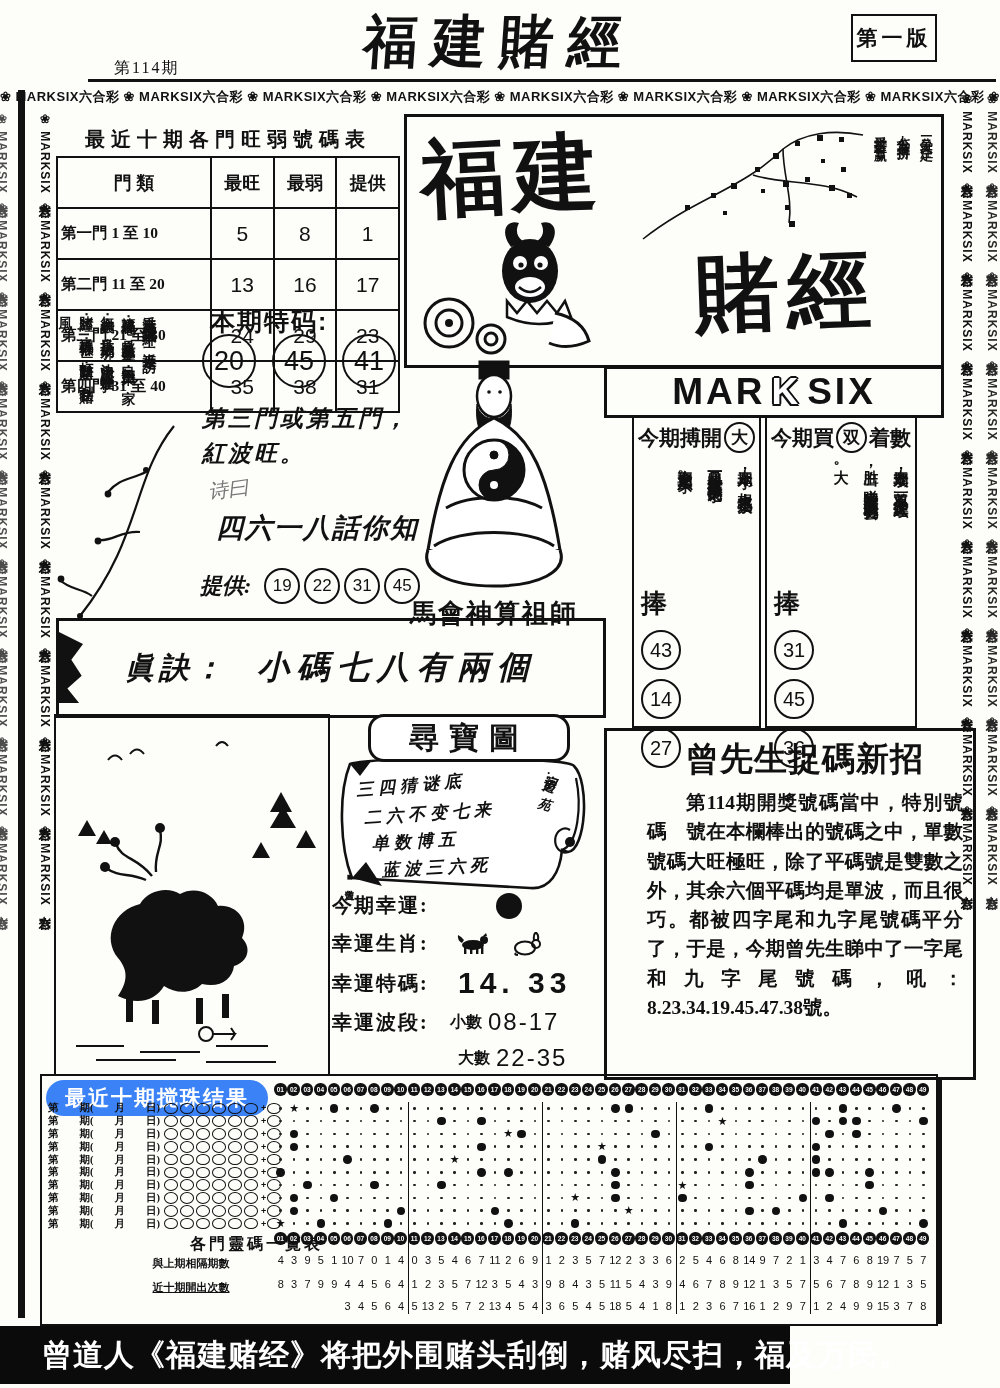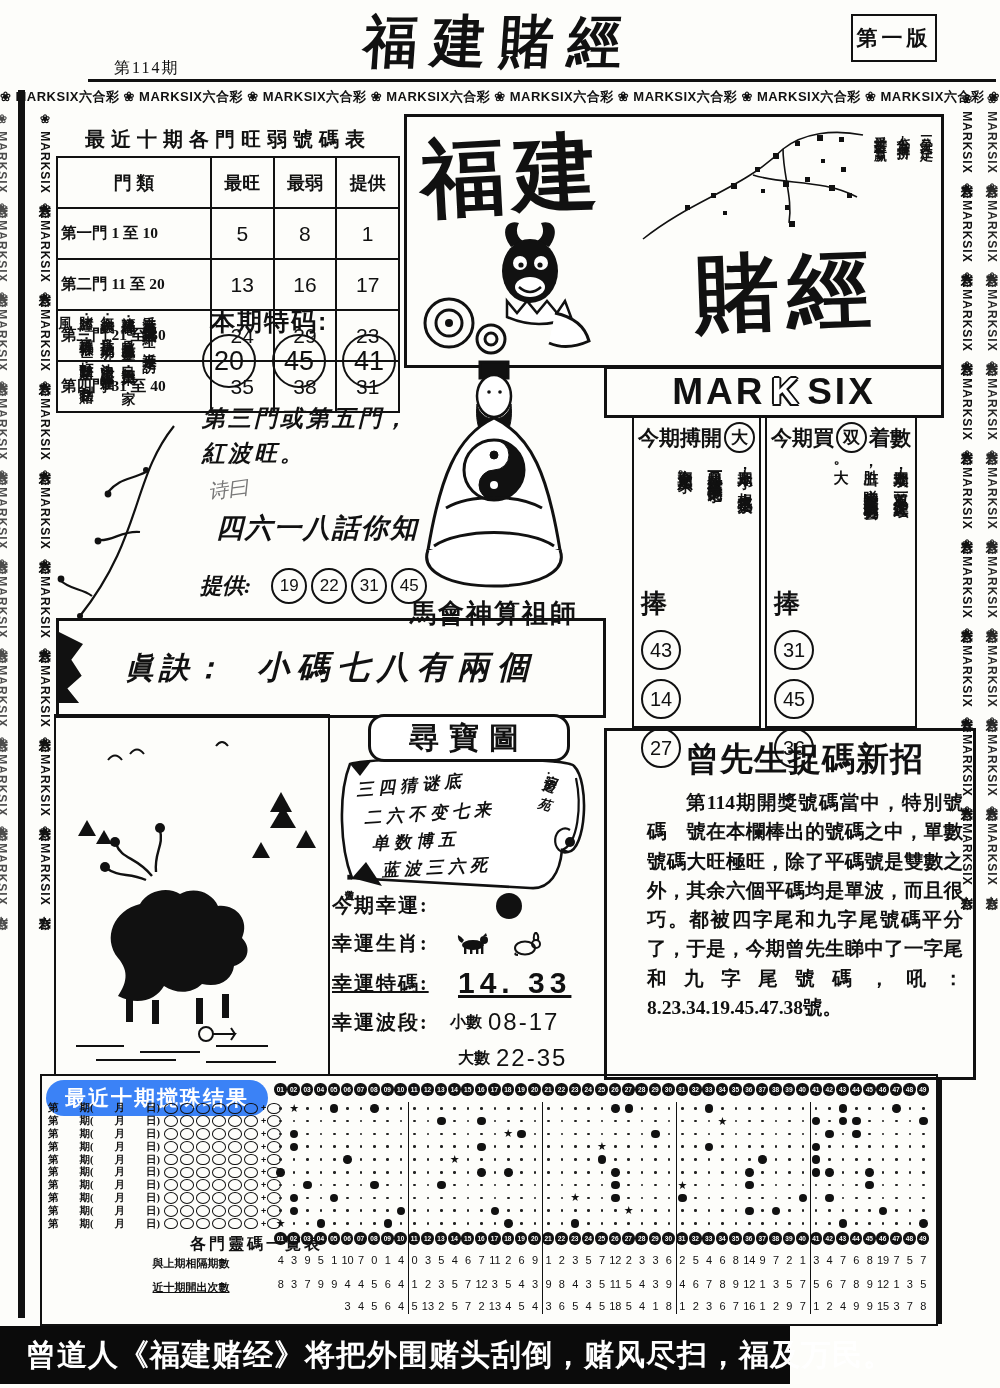--- a/index.html
+++ b/index.html
@@ -36,21 +36,21 @@
   .hotweak td.num{font:400 21px "Liberation Sans",sans-serif;text-align:center;}
   
   .sp-title{left:210px;top:296px;font:700 25px "Liberation Sans",sans-serif;letter-spacing:2px;margin-top:9px;}
   .sp-circles{left:202px;top:334px;display:flex;gap:16px;}
   .big-circle{width:50px;height:50px;border:2.5px solid #111;border-radius:50%;
     display:flex;align-items:center;justify-content:center;font:400 27px "Liberation Sans",sans-serif;}
   .sp-line1{left:202px;top:403px;font:italic 700 23px "Liberation Serif",serif;letter-spacing:3px;}
   .sp-line2{left:202px;top:438px;font:italic 700 23px "Liberation Serif",serif;letter-spacing:3px;}
   .poem-intro{left:208px;top:476px;font:italic 400 20px "Liberation Serif",serif;color:#777;transform:rotate(-8deg);}
   .poem{left:216px;top:510px;font:italic 700 27px "Liberation Serif",serif;letter-spacing:2px;}
-  .provide{left:200px;top:568px;display:flex;align-items:center;gap:20px;}
+  .provide{left:200px;top:568px;display:flex;align-items:center;gap:13px;}
   .provide-label{font:italic 700 22px "Liberation Serif",serif;}
   .sm-circle{width:32px;height:32px;border:2px solid #111;border-radius:50%;
     display:flex;align-items:center;justify-content:center;font:400 17px "Liberation Sans",sans-serif;}
   
   .manifesto{left:58px;top:305px;height:334px;display:flex;flex-direction:row-reverse;gap:7px;}
   .v-col{writing-mode:vertical-rl;font:700 14px "Liberation Serif",serif;letter-spacing:2px;line-height:1;}
   
   .artbox{left:404px;top:114px;width:534px;height:248px;border:3px solid #111;overflow:hidden;}
   .art-fu{left:14px;top:2px;font:900 84px "Liberation Serif",serif;letter-spacing:8px;transform:rotate(-3deg);}
   .art-du{left:288px;top:118px;font:900 84px "Liberation Serif",serif;letter-spacing:8px;transform:rotate(-2deg);}
@@ -133,21 +133,21 @@
   .m-dot{width:2.6px;height:2.6px;border-radius:50%;background:#222;}
   .m-ball{width:8.5px;height:8.5px;border-radius:50%;background:#111;}
   .m-star{font-size:11px;line-height:1;}
   .divider{position:absolute;top:26px;width:1.6px;height:212px;background:#111;}
   .sum-title{position:absolute;left:148px;top:158px;font:700 16px "Liberation Serif",serif;letter-spacing:3px;}
   .sum-label{position:absolute;width:150px;text-align:center;font:700 11px "Liberation Serif",serif;}
   .sumrow{position:absolute;left:232px;width:656px;display:grid;grid-template-columns:repeat(49,1fr);}
   .sum-cell{text-align:center;font:400 11px "Liberation Sans",sans-serif;}
   
   .footer{left:0;top:1326px;width:790px;height:58px;background:#0b0b0b;color:#fff;
-    display:flex;align-items:center;padding-left:26px;box-sizing:border-box;
+    display:flex;align-items:center;padding-left:42px;box-sizing:border-box;
     font:700 30px "Liberation Serif",serif;letter-spacing:1px;white-space:nowrap;}
   svg{display:block;}
 </style>
 </head>
 <body>
 
 <div class="page">
 
   <div class="abs issue-no">第114期</div>
   <div class="abs masthead">福建賭經</div>
@@ -457,21 +457,21 @@
       <svg width="30" height="24" viewBox="0 0 30 24" style="margin-left:22px;">
         <g fill="none" stroke="#111" stroke-width="2">
         <ellipse cx="13" cy="16" rx="10" ry="6.5"></ellipse>
             <circle cx="24" cy="12" r="4"></circle>
         <path d="M22,8 q-1,-7 3,-8"></path>
             <path d="M26,8 q1,-7 -3,-7"></path>
             <path d="M4,21 q-2,2 2,2"></path>
           </g>
       </svg>
     </div>
-    <div class="lk-row" style="top:74px;text-decoration:underline;">
+    <div class="lk-row" style="top:74px;">
       <span class="lk-label">幸運特碼:</span>
       <span class="lk-special" style="margin-left:8px;">14. 33</span>
     </div>
     <div class="lk-row" style="top:116px;">
       <span class="lk-label">幸運波段:</span>
       <span class="lk-band-s">小數</span>
       <span class="lk-band-n">08-17</span>
     </div>
     <div class="lk-row" style="top:152px;left:118px;margin-left:8px;">
       <span class="lk-band-s">大數</span>

